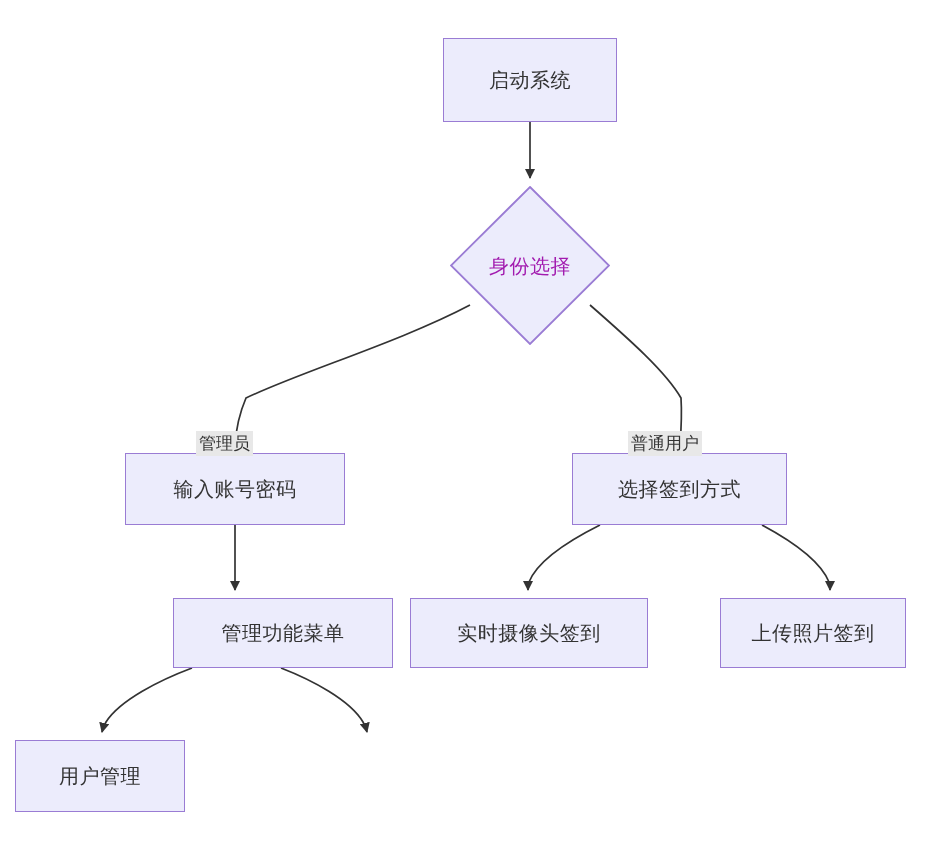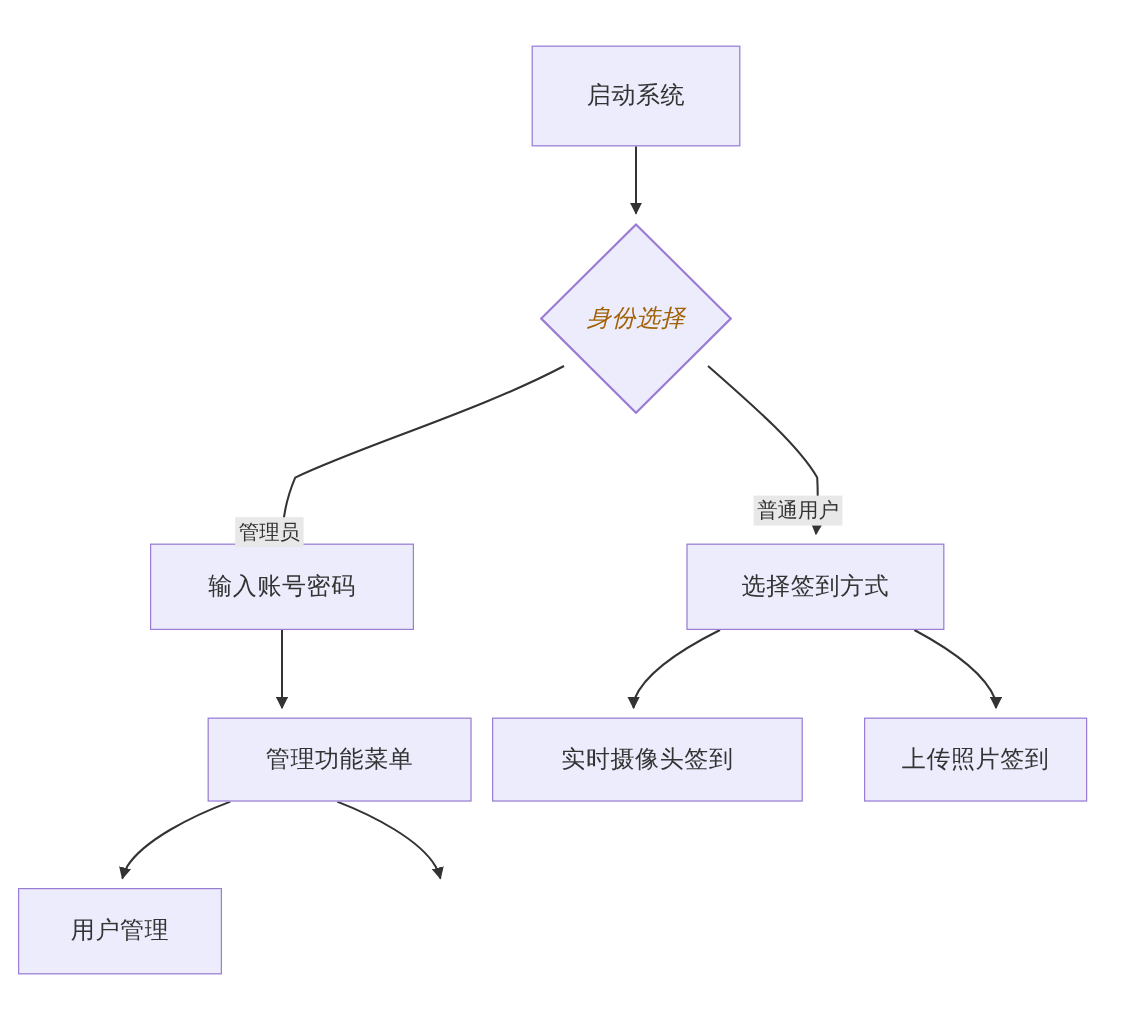--- a/index.html
+++ b/index.html
@@ -45,24 +45,23 @@
   .diamond-shape {
     position: absolute;
     left: 0;
     top: 0;
     width: 100%;
     height: 100%;
   }
   .diamond-label {
     position: relative;
     z-index: 2;
-    color: #a16207;
+    color: #a21caf;
     font-size: 20px;
     white-space: nowrap;
-    font-style: italic;
   }
   .edge-label {
     position: absolute;
     background: #e8e8e8;
     color: #333333;
     font-size: 17px;
     line-height: 1.25;
     padding: 2px 3px;
     white-space: nowrap;
     z-index: 3;
@@ -114,30 +113,30 @@
   </div>
 
   <div class="node" style="left:572px; top:453px; width:215px; height:72px;">
     <span>选择签到方式</span>
   </div>
 
   <div class="node" style="left:125px; top:598px; width:220px; height:70px;margin-left:48px;">
     <span>管理功能菜单</span>
   </div>
 
-  <div class="node" style="left:410px; top:598px; width:259px; height:70px;">
+  <div class="node" style="left:410px; top:598px; width:238px; height:70px;">
     <span>实时摄像头签到</span>
   </div>
 
   <div class="node" style="left:689px; top:598px; width:186px; height:70px;margin-left:31px;">
     <span>上传照片签到</span>
   </div>
 
   <div class="node" style="left:15px; top:740px; width:170px; height:72px;">
     <span>用户管理</span>
   </div>
 
 
   <div class="edge-label" style="left:196px; top:383px;">管理员</div>
 
-  <div class="edge-label" style="left:628px; top:365px;">普通用户</div>
+  <div class="edge-label" style="left:628px; top:383px;">普通用户</div>
 
 </div>
 
 </body></html>

